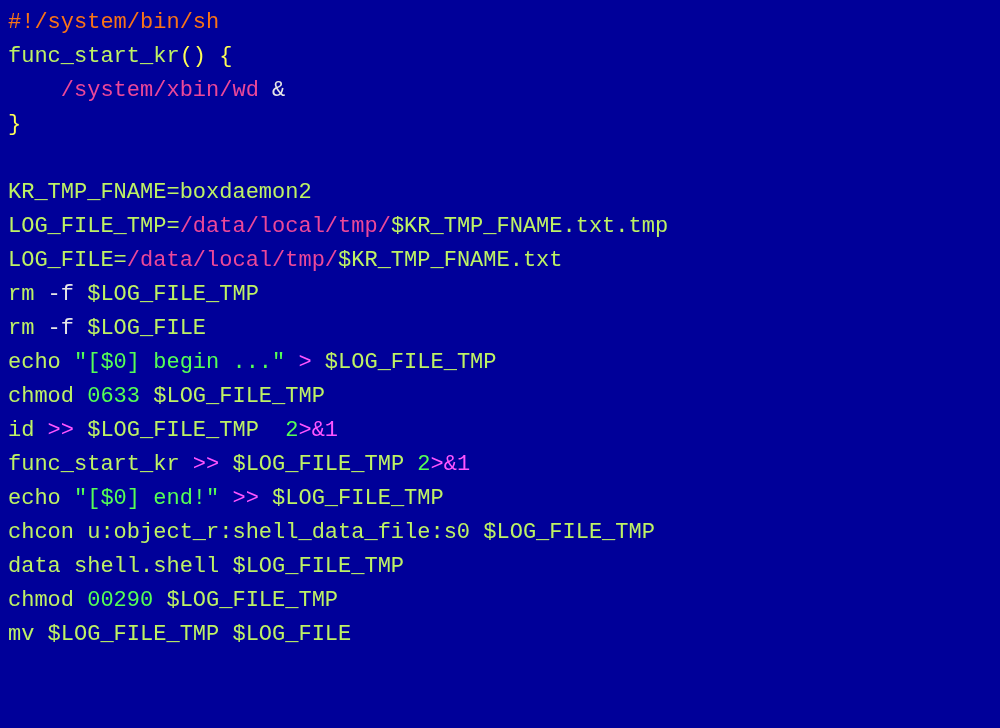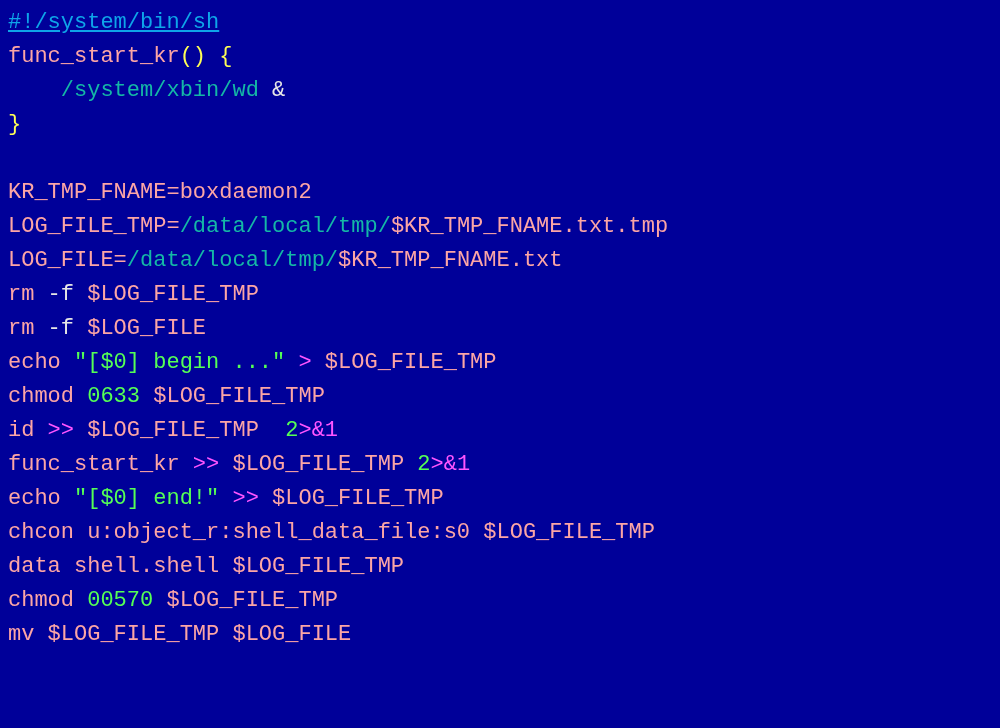--- a/index.html
+++ b/index.html
@@ -12,24 +12,24 @@
   }
   pre.code {
     margin: 0;
     padding: 6px 8px;
     font-family: Consolas, "Liberation Mono", Menlo, monospace;
     font-size: 22px;
     line-height: 34px;
     white-space: pre;
     color: #5fd7ff;
   }
-  .c-gray    { color: #0ea5e9; text-decoration: underline; }
-  .c-cyan    { color: #fca5a5; }
+  .c-gray    { color: #f97316; }
+  .c-cyan    { color: #bef264; }
   .c-yellow  { color: #ffff55; }
-  .c-red     { color: #14b8a6; }
+  .c-red     { color: #ec4899; }
   .c-white   { color: #e6e6e6; }
   .c-green   { color: #55ff55; }
   .c-magenta { color: #ff55ff; }
 </style>
 </head>
 <body>
 
 <pre class="code"><span class="c-gray">#!/system/bin/sh</span>
 <span class="c-cyan">func_start_kr</span><span class="c-yellow">() {</span>
     <span class="c-red">/system/xbin/wd</span><span class="c-white"> &amp;</span>
@@ -40,15 +40,15 @@
 <span class="c-cyan">LOG_FILE=</span><span class="c-red">/data/local/tmp/</span><span class="c-cyan">$KR_TMP_FNAME.txt</span>
 <span class="c-cyan">rm</span><span class="c-white"> -f </span><span class="c-cyan">$LOG_FILE_TMP</span>
 <span class="c-cyan">rm</span><span class="c-white"> -f </span><span class="c-cyan">$LOG_FILE</span>
 <span class="c-cyan">echo</span><span class="c-white"> </span><span class="c-green">"[$0] begin ..."</span><span class="c-white"> </span><span class="c-magenta">&gt;</span><span class="c-white"> </span><span class="c-cyan">$LOG_FILE_TMP</span>
 <span class="c-cyan">chmod</span><span class="c-white"> </span><span class="c-green">0633</span><span class="c-white"> </span><span class="c-cyan">$LOG_FILE_TMP</span>
 <span class="c-cyan">id</span><span class="c-white"> </span><span class="c-magenta">&gt;&gt;</span><span class="c-white"> </span><span class="c-cyan">$LOG_FILE_TMP</span><span class="c-white">  </span><span class="c-green">2</span><span class="c-magenta">&gt;&amp;1</span>
 <span class="c-cyan">func_start_kr</span><span class="c-white"> </span><span class="c-magenta">&gt;&gt;</span><span class="c-white"> </span><span class="c-cyan">$LOG_FILE_TMP</span><span class="c-white"> </span><span class="c-green">2</span><span class="c-magenta">&gt;&amp;1</span>
 <span class="c-cyan">echo</span><span class="c-white"> </span><span class="c-green">"[$0] end!"</span><span class="c-white"> </span><span class="c-magenta">&gt;&gt;</span><span class="c-white"> </span><span class="c-cyan">$LOG_FILE_TMP</span>
 <span class="c-cyan">chcon u:object_r:shell_data_file:s0 $LOG_FILE_TMP</span>
 <span class="c-cyan">data shell.shell $LOG_FILE_TMP</span>
-<span class="c-cyan">chmod</span><span class="c-white"> </span><span class="c-green">00570</span><span class="c-white"> </span><span class="c-cyan">$LOG_FILE_TMP</span>
+<span class="c-cyan">chmod</span><span class="c-white"> </span><span class="c-green">00290</span><span class="c-white"> </span><span class="c-cyan">$LOG_FILE_TMP</span>
 <span class="c-cyan">mv $LOG_FILE_TMP $LOG_FILE</span>
 </pre>
 
 </body></html>

